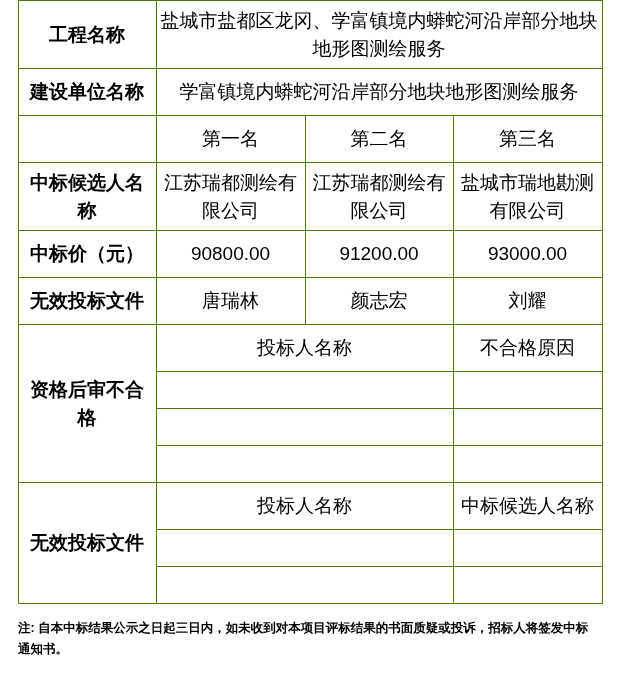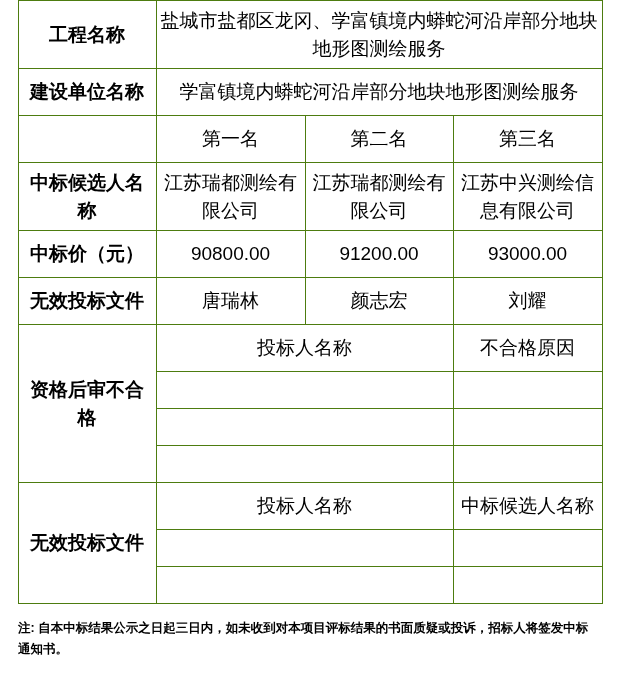--- a/index.html
+++ b/index.html
@@ -96,21 +96,21 @@
       <tr class="r-med">
         <td class="label"></td>
         <td class="hdr">第一名</td>
         <td class="hdr">第二名</td>
         <td class="hdr">第三名</td>
       </tr>
       <tr class="r-tall">
         <td class="label">中标候选人名称</td>
         <td>江苏瑞都测绘有限公司</td>
         <td>江苏瑞都测绘有限公司</td>
-        <td>江苏中兴测绘信息有限公司</td>
+        <td>盐城市瑞地勘测有限公司</td>
       </tr>
       <tr class="r-med">
         <td class="label">中标价（元）</td>
         <td>90800.00</td>
         <td>91200.00</td>
         <td>93000.00</td>
       </tr>
       <tr class="r-med">
         <td class="label">无效投标文件</td>
         <td>唐瑞林</td>

